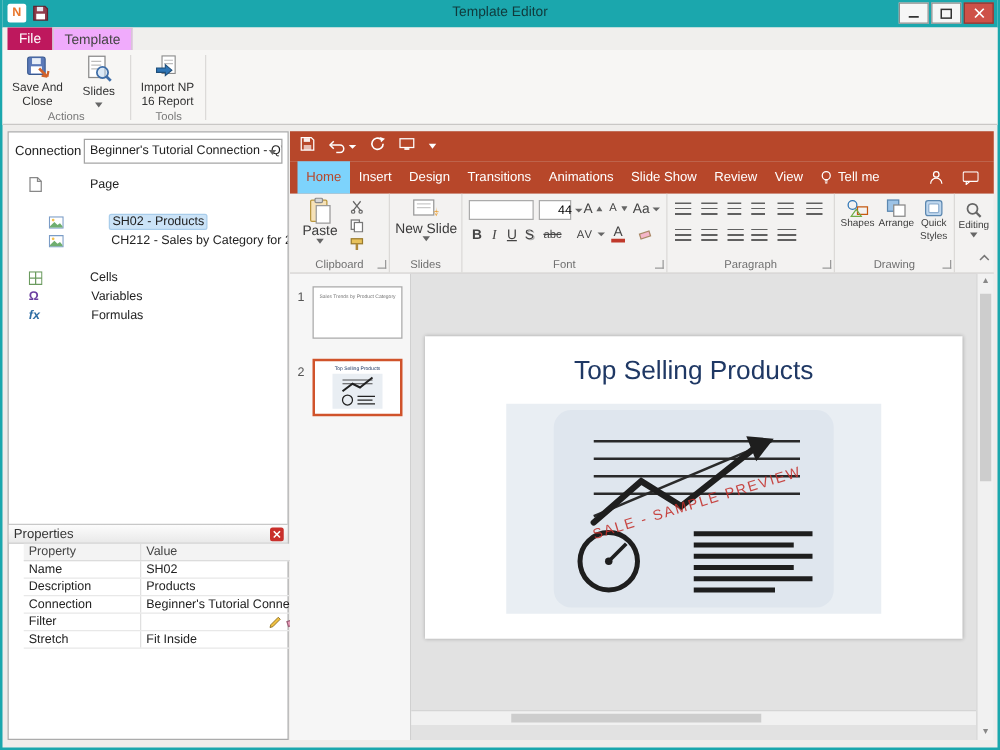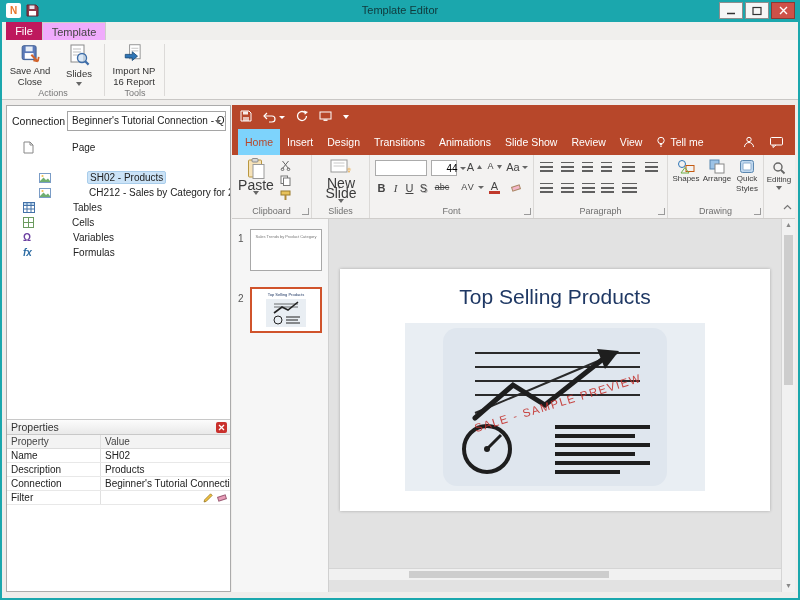--- a/index.html
+++ b/index.html
@@ -52,21 +52,21 @@
   .ticon { margin-right:4px; display:flex; }
   .omega { color:#6B3FA0; font-size:10px; font-weight:bold; width:12px; text-align:center; }
   .fx { color:#2E6DA4; font-size:10px; font-style:italic; font-weight:bold; width:12px; text-align:center; }
 
   .props-head { position:absolute; left:0; top:313px; width:100%; height:16px;
                 background:linear-gradient(#FCFCFC,#E9E9E9); border-top:1px solid #C8C8C8;
                 border-bottom:1px solid #C8C8C8; display:flex; align-items:center; }
   .props-head .t { font-size:10.5px; padding-left:4px; color:#333; }
   .props-x { position:absolute; right:3px; top:2px; width:11px; height:11px; background:#C9302C;
              border-radius:2px; display:flex; align-items:center; justify-content:center; }
-  .ptable { position:absolute; left:0; top:329px; width:100%; }
+  .ptable { position:absolute; left:12px; top:329px; width:100%; }
   .prow { display:flex; height:14px; border-bottom:1px solid #E8E8E8; align-items:center; font-size:10px; }
   .prow.head { background:#F3F3F3; color:#444; border-bottom:1px solid #DCDCDC; }
   .pc1 { width:94px; padding-left:4px; border-right:1px solid #E0E0E0; height:100%; display:flex; align-items:center; }
   .pc2 { flex:1; padding-left:4px; white-space:nowrap; overflow:hidden; height:100%; display:flex; align-items:center; position:relative; }
   .rowicons { position:absolute; right:2px; top:1px; display:flex; gap:2px; }
 
   
   .ppt { position:absolute; left:230px; top:105px; width:563px; height:487px; background:#E2E2E2; }
   .qat { position:absolute; left:0; top:0; width:100%; height:24px; background:#B7472A;
          display:flex; align-items:center; padding-left:8px; gap:11px; }
@@ -76,21 +76,21 @@
   .ppt-tab.active { background:#7dd3fc; color:#B7472A; }
   .tabicons { position:absolute; top:0; height:26px; display:flex; align-items:center; }
 
   .ppt-ribbon { position:absolute; left:0; top:50px; width:100%; height:64px; background:#F3F2F1;
                 border-bottom:1px solid #CFCDCB; }
   .grp { position:absolute; top:0; height:63px; border-right:1px solid #DBD9D7; }
   .grp-label { position:absolute; bottom:2px; left:0; right:0; text-align:center; font-size:9px; color:#6F6F6F; }
   .launcher { position:absolute; right:2px; bottom:3px; width:7px; height:7px;
               border-right:1px solid #9a9a9a; border-bottom:1px solid #9a9a9a; }
   .bigbtn { position:absolute; display:flex; flex-direction:column; align-items:center;
-            font-size:14px; color:#3b3b3b; text-align:center; line-height:10px; }
+            font-size:11px; color:#3b3b3b; text-align:center; line-height:10px; }
   .sicon { position:absolute; display:flex; align-items:center; justify-content:center; }
   .fbtn { font-size:11px; color:#444; width:13px; text-align:center; display:inline-block; }
   .licon { width:13px; height:10px;
            background:repeating-linear-gradient(to bottom,#606060 0 1.4px,transparent 1.4px 4.2px); }
   .sizebox { width:26px; height:16px; border:1px solid #ABABAB; background:#fff; font-size:10px;
              display:flex; align-items:center; justify-content:center; gap:2px; }
   .fontbox { width:52px; height:16px; border:1px solid #ABABAB; background:#fff; }
   .car { width:0; height:0; border-left:3px solid transparent; border-right:3px solid transparent;
          border-top:4px solid #666; display:inline-block; }
   .car.w { border-top-color:#fff; }
@@ -230,32 +230,20 @@
     <div class="tree-row" style="top:79px; padding-left:32px;">
       <span class="ticon">
           <svg width="12" height="10">
             <rect x="0.5" y="0.5" width="11" height="9" fill="#fff" stroke="#7A9CC6"></rect>
             <circle cx="3.5" cy="3" r="1.1" fill="#F2C14E"></circle>
             <path d="M1 8 L4.5 4.5 L7 7 L9 5.5 L11 8 L11 9 L1 9 z" fill="#6FAE6F"></path>
           </svg>
         </span>
       <span class="lab">CH212 - Sales by Category for 2014 vs 2013</span>
     </div>
-    <div class="tree-row" style="top:94px; padding-left:16px;">
-      <span class="ticon">
-          <svg width="12" height="11">
-            <rect x="0.5" y="0.5" width="11" height="10" fill="#fff" stroke="#4472A8"></rect>
-            <rect x="0.5" y="0.5" width="11" height="3" fill="#BDD7EE" stroke="#4472A8"></rect>
-            <line x1="4" y1="0.5" x2="4" y2="10.5" stroke="#4472A8"></line>
-            <line x1="8" y1="0.5" x2="8" y2="10.5" stroke="#4472A8"></line>
-            <line x1="0.5" y1="7" x2="11.5" y2="7" stroke="#4472A8"></line>
-          </svg>
-        </span>
-      <span class="lab">Tables</span>
-    </div>
     <div class="tree-row" style="top:109px; padding-left:16px;">
       <span class="ticon">
           <svg width="11" height="11">
             <rect x="0.5" y="0.5" width="10" height="10" fill="#fff" stroke="#6B9B5F"></rect>
             <line x1="5.5" y1="0.5" x2="5.5" y2="10.5" stroke="#6B9B5F"></line>
             <line x1="0.5" y1="5.5" x2="10.5" y2="5.5" stroke="#6B9B5F"></line>
           </svg>
         </span>
       <span class="lab">Cells</span>
     </div>
@@ -299,20 +287,24 @@
           <span></span>
           <span class="rowicons">
             <span><svg width="11" height="11">
                   <path d="M1 10 l2.2-0.6 6-6 -1.6-1.6 -6 6 z" fill="#F0C040" stroke="#8A6D1F" stroke-width="0.7"></path>
                 </svg></span>
             <span><svg width="12" height="11">
                   <rect x="2" y="4" width="8" height="4" transform="rotate(-18 6 6)" fill="#E89CB8" stroke="#9C5F77"></rect>
                 </svg></span>
           </span>
         </div>
+      </div>
+      <div class="prow">
+        <div class="pc1">Stretch</div>
+        <div class="pc2">Fit Inside</div>
       </div>
     </div>
   </div>
 
   <div class="ppt">
 
     <div class="qat">
       <span><svg width="12" height="12" viewBox="0 0 12 12">
             <path d="M1 1 h8 l2 2 v8 H1 z" fill="none" stroke="#fff"></path>
             <rect x="3" y="1.5" width="5" height="3" fill="#fff" opacity=".9"></rect>

